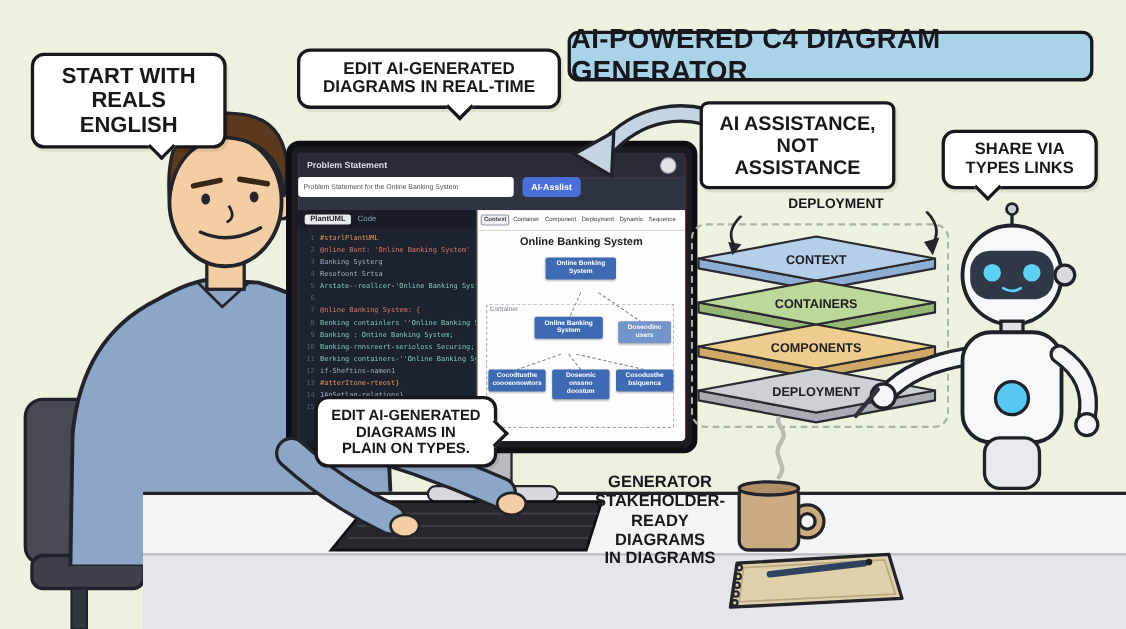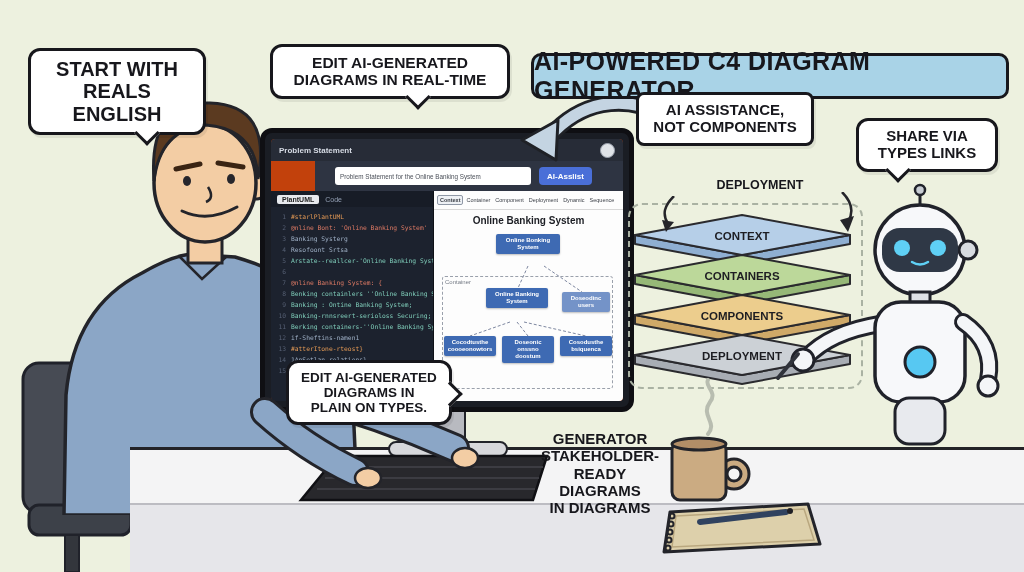--- a/index.html
+++ b/index.html
@@ -11,34 +11,34 @@
 
   
   .bubble{position:absolute;background:#fff;border:3px solid #17171c;border-radius:12px;
           font-weight:800;text-align:center;padding:7px 10px;line-height:1.12;box-sizing:border-box;
           box-shadow:2px 3px 0 rgba(0,0,0,.07);}
   .bubble .ln{display:block;}
   .tail{position:absolute;width:15px;height:15px;background:#fff;transform:rotate(45deg);}
   .tail.down{bottom:-10px;border-right:3px solid #17171c;border-bottom:3px solid #17171c;}
   .tail.right{right:-10px;border-right:3px solid #17171c;border-top:3px solid #17171c;}
 
-  .banner{position:absolute;left:531px;top:28px;width:478px;height:46px;background:#a9d3e7;
+  .banner{position:absolute;left:516px;top:28px;width:478px;height:46px;background:#a9d3e7;
           border:3px solid #17171c;border-radius:10px;display:flex;align-items:center;justify-content:center;
-          font-size:25px;font-weight:800;letter-spacing:.4px;box-sizing:border-box;margin-top:25px;}
+          font-size:25px;font-weight:800;letter-spacing:.4px;box-sizing:border-box;}
 
   .caption{position:absolute;font-weight:800;text-align:center;line-height:1.2;}
 
   
   .monitor{position:absolute;left:260px;top:128px;width:374px;height:284px;background:#1a1d24;
            border:5px solid #0f0f13;border-radius:12px;padding:6px;box-sizing:border-box;}
-  .screen{width:100%;height:100%;display:flex;flex-direction:column;overflow:hidden;border-radius:4px;background:#c2410c;}
+  .screen{width:100%;height:100%;display:flex;flex-direction:column;overflow:hidden;border-radius:4px;background:#ef4444;}
   .mtopbar{height:22px;flex:0 0 22px;background:#272c37;display:flex;align-items:center;padding:0 8px;gap:6px;}
   .mtopbar .ttl{color:#d6dbe4;font-size:8px;font-weight:700;}
   .avatar{margin-left:auto;width:13px;height:13px;border-radius:50%;background:#dfe3e8;border:1px solid #9aa1ad;}
-  .mtoolbar{height:30px;flex:0 0 30px;background:#2e3442;display:flex;align-items:center;gap:8px;padding:0 20px;margin-left:44px;}
+  .mtoolbar{height:30px;flex:0 0 30px;background:#2e3442;display:flex;align-items:flex-start;gap:8px;padding:0 0;}
   .minput{width:196px;height:18px;background:#fff;border-radius:3px;font-size:6.3px;color:#4a4f58;
           display:flex;align-items:center;padding:0 5px;box-sizing:border-box;white-space:nowrap;overflow:hidden;}
   .mbtn{height:18px;background:#4a6fd8;color:#fff;border-radius:4px;font-size:8px;font-weight:700;
         display:flex;align-items:center;padding:0 8px;}
   .mmain{flex:1;display:flex;min-height:0;}
   .codepanel{width:162px;flex:0 0 162px;background:#1c222e;display:flex;flex-direction:column;}
   .codetabs{height:16px;flex:0 0 16px;display:flex;gap:6px;align-items:center;padding:0 6px;background:#171c26;}
   .codetab{font-size:7px;color:#94a0b4;}
   .codetab.active{background:#e8eaee;color:#222;padding:1px 5px;border-radius:2px;font-weight:700;}
   .codelines{flex:1;padding:4px 0;font-family:"DejaVu Sans Mono",monospace;font-size:6.3px;line-height:11px;overflow:hidden;}
@@ -337,23 +337,23 @@
     <span class="ln">REALS ENGLISH</span>
     <span class="tail down" style="left:62%;"></span>
   </div>
 
   <div class="bubble" style="left:270px;top:44px;width:240px;font-size:15.5px;">
     <span class="ln">EDIT AI-GENERATED</span>
     <span class="ln">DIAGRAMS IN REAL-TIME</span>
     <span class="tail down" style="left:58%;"></span>
   </div>
 
-  <div class="bubble" style="left:636px;top:92px;width:178px;font-size:15px;border-radius:8px;">
+  <div class="bubble" style="left:636px;top:92px;width:178px;font-size:18px;border-radius:8px;">
     <span class="ln">AI ASSISTANCE,</span>
-    <span class="ln">NOT COMPONENTS</span>
+    <span class="ln">NOT ASSISTANCE</span>
   </div>
 
   <div class="bubble" style="left:856px;top:118px;width:142px;font-size:15px;">
     <span class="ln">SHARE VIA</span>
     <span class="ln">TYPES LINKS</span>
     <span class="tail down" style="left:22%;"></span>
   </div>
 
   <div class="caption" style="left:630px;top:178px;width:260px;font-size:12.5px;">
     <span class="ln" style="display:block">DEPLOYMENT</span>

